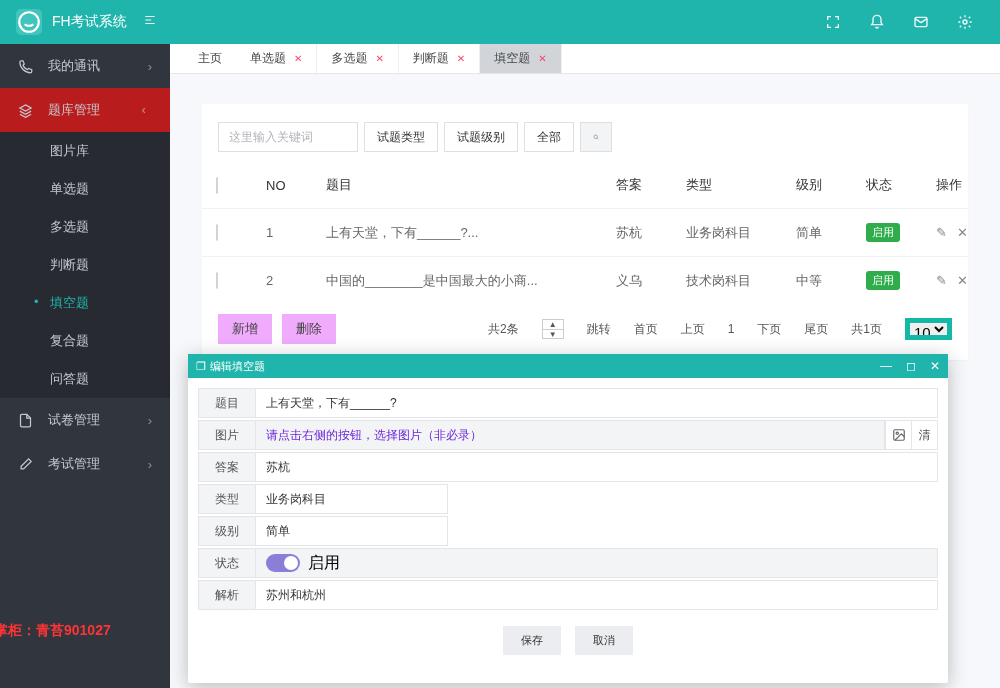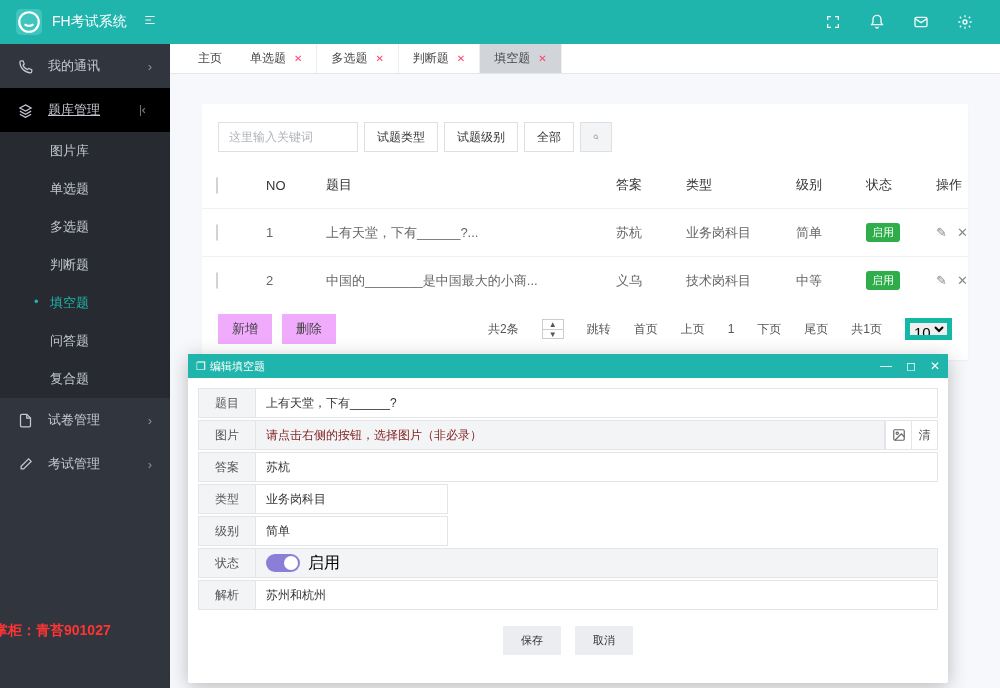--- a/index.html
+++ b/index.html
@@ -14,21 +14,21 @@
 .topbar-right { margin-left: auto; display: flex; gap: 26px; padding-right: 26px; }
 .top-icon { width: 18px; height: 18px; display: flex; align-items: center; justify-content: center; opacity: .95; cursor: pointer; position: relative; }
 .top-icon svg { width: 16px; height: 16px; }
 
 
 .sidebar { position: absolute; left: 0; top: 44px; bottom: 0; width: 170px; background: #31363e; color: #c4c8cf; font-size: 13px; }
 .side-group { display: flex; align-items: center; padding: 13px 18px; cursor: pointer; }
 .side-group .sg-icon { width: 18px; margin-right: 12px; display: flex; align-items: center; }
 .side-group .sg-icon svg { width: 15px; height: 15px; }
 .side-group .chev { margin-left: auto; opacity: .6; }
-.side-group.active { background: #000000; text-decoration: underline; }
+.side-group.active { background: #b91c1c; }
 .side-group.expanded .chev { transform: rotate(90deg); }
 .sub-list { background: #272b31; }
 .sub-item { padding: 10px 18px 10px 50px; cursor: pointer; font-size: 13px; }
 .sub-item.active { color: #1fb5ac; }
 .sub-item.active::before { content: "•"; position: absolute; margin-left: -16px; }
 .watermark { position: absolute; bottom: 48px; left: -6px; color: #ff3434; font-size: 14px; font-weight: bold; }
 
 
 .main { position: absolute; left: 170px; top: 44px; right: 0; bottom: 0; background: #f7f8fb; overflow: hidden; }
 .tabbar { height: 30px; background: #fff; border-bottom: 1px solid #e4e6ea; display: flex; align-items: center; padding-left: 14px; gap: 0; font-size: 12px; color: #444; }
@@ -67,21 +67,21 @@
 
 .modal { position: absolute; left: 188px; top: 354px; width: 760px; background: #fff; border-radius: 2px; box-shadow: 0 4px 20px rgba(0,0,0,.25); }
 .modal-title { height: 24px; background: #1fb5ac; color: #fff; font-size: 11px; display: flex; align-items: center; padding: 0 8px; }
 .modal-title .mt-icon { margin-right: 4px; }
 .modal-title .mt-ops { margin-left: auto; display: flex; gap: 14px; }
 .modal-title .mt-ops span { cursor: pointer; font-size: 12px; }
 .modal-body { padding: 10px; }
 .form-row { display: flex; align-items: stretch; margin-bottom: 2px; }
 .form-label { width: 58px; min-height: 30px; background: #f3f4f6; border: 1px solid #e3e5e9; display: flex; align-items: center; justify-content: center; font-size: 12px; color: #555; }
 .form-field { flex: 1; border: 1px solid #e3e5e9; border-left: none; min-height: 30px; display: flex; align-items: center; padding: 4px 10px; font-size: 12px; color: #333; }
-.form-field.muted { color: #7f1d1d; }
+.form-field.muted { color: #6d28d9; }
 .form-field.narrow-wrap { flex: 0 0 192px; }
 .form-row.short { width: 250px; }
 .img-row .form-field { background: #f3f4f6; }
 .img-btns { display: flex; border: 1px solid #e3e5e9; border-left: none; }
 .img-btn { width: 26px; display: flex; align-items: center; justify-content: center; font-size: 12px; color: #555; cursor: pointer; border-left: 1px solid #e3e5e9; }
 .toggle-field { flex: 1; border: 1px solid #e3e5e9; border-left: none; min-height: 30px; display: flex; align-items: center; padding: 0 10px; gap: 8px; background: #f3f4f6; }
 .switch { width: 34px; height: 18px; border-radius: 10px; background: #8a7ed8; position: relative; cursor: pointer; }
 .switch::after { content: ""; position: absolute; width: 14px; height: 14px; border-radius: 50%; background: #fff; top: 2px; right: 2px; }
 .modal-footer { display: flex; justify-content: center; gap: 14px; padding: 14px 0 18px; }
 .modal-footer button { padding: 7px 18px; border: none; background: #ebedf0; color: #333; font-size: 11px; cursor: pointer; }
@@ -148,22 +148,22 @@
       </span>
     <span>题库管理</span>
     <span class="chev">⌄</span>
   </div>
   <div class="sub-list">
     <div class="sub-item">图片库</div>
     <div class="sub-item">单选题</div>
     <div class="sub-item">多选题</div>
     <div class="sub-item">判断题</div>
     <div class="sub-item active">填空题</div>
+    <div class="sub-item">复合题</div>
     <div class="sub-item">问答题</div>
-    <div class="sub-item">复合题</div>
   </div>
   <div class="side-group">
     <span class="sg-icon">
         <svg viewBox="0 0 24 24" fill="none" stroke="currentColor" stroke-width="2">
           <path d="M14 2H6a2 2 0 00-2 2v16a2 2 0 002 2h12a2 2 0 002-2V8l-6-6z"></path>
           <path d="M14 2v6h6"></path>
         </svg>
       </span>
     <span>试卷管理</span>
     <span class="chev">›</span>

